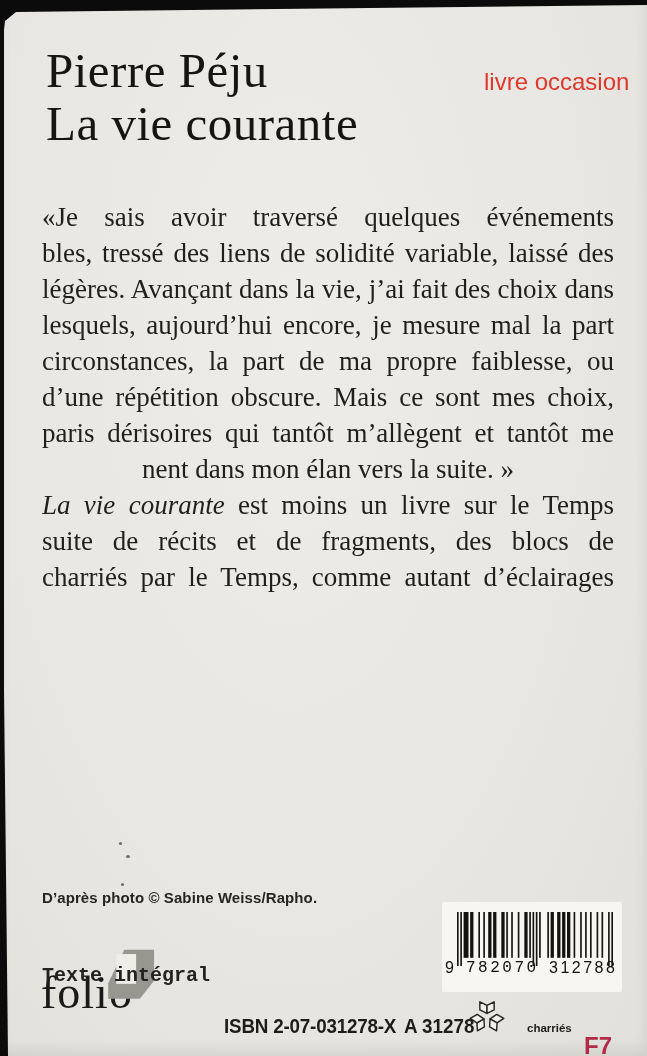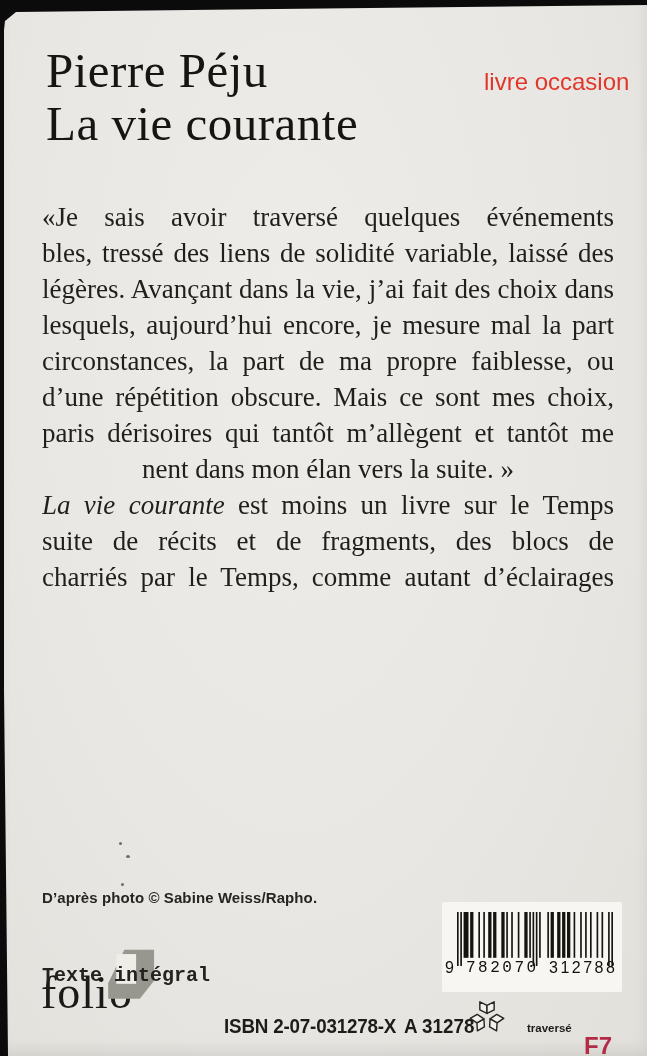--- a/index.html
+++ b/index.html
@@ -155,17 +155,17 @@
         <g transform="rotate(120)">
           <path d="M0,-4 L-8,-8 L-8,-17 L0,-13 Z"></path>
           <path d="M0,-4 L8,-8 L8,-17 L0,-13 Z"></path>
         </g>
         <g transform="rotate(240)">
           <path d="M0,-4 L-8,-8 L-8,-17 L0,-13 Z"></path>
           <path d="M0,-4 L8,-8 L8,-17 L0,-13 Z"></path>
         </g>
       </g>
     </svg>
-    <div id="category-label" class="footer-sans">traversé</div>
+    <div id="category-label" class="footer-sans">charriés</div>
     <div id="category-value" class="footer-sans" style="color:#b32b47;">F7</div>
 
   </div>
 </div>
 
 </body></html>

